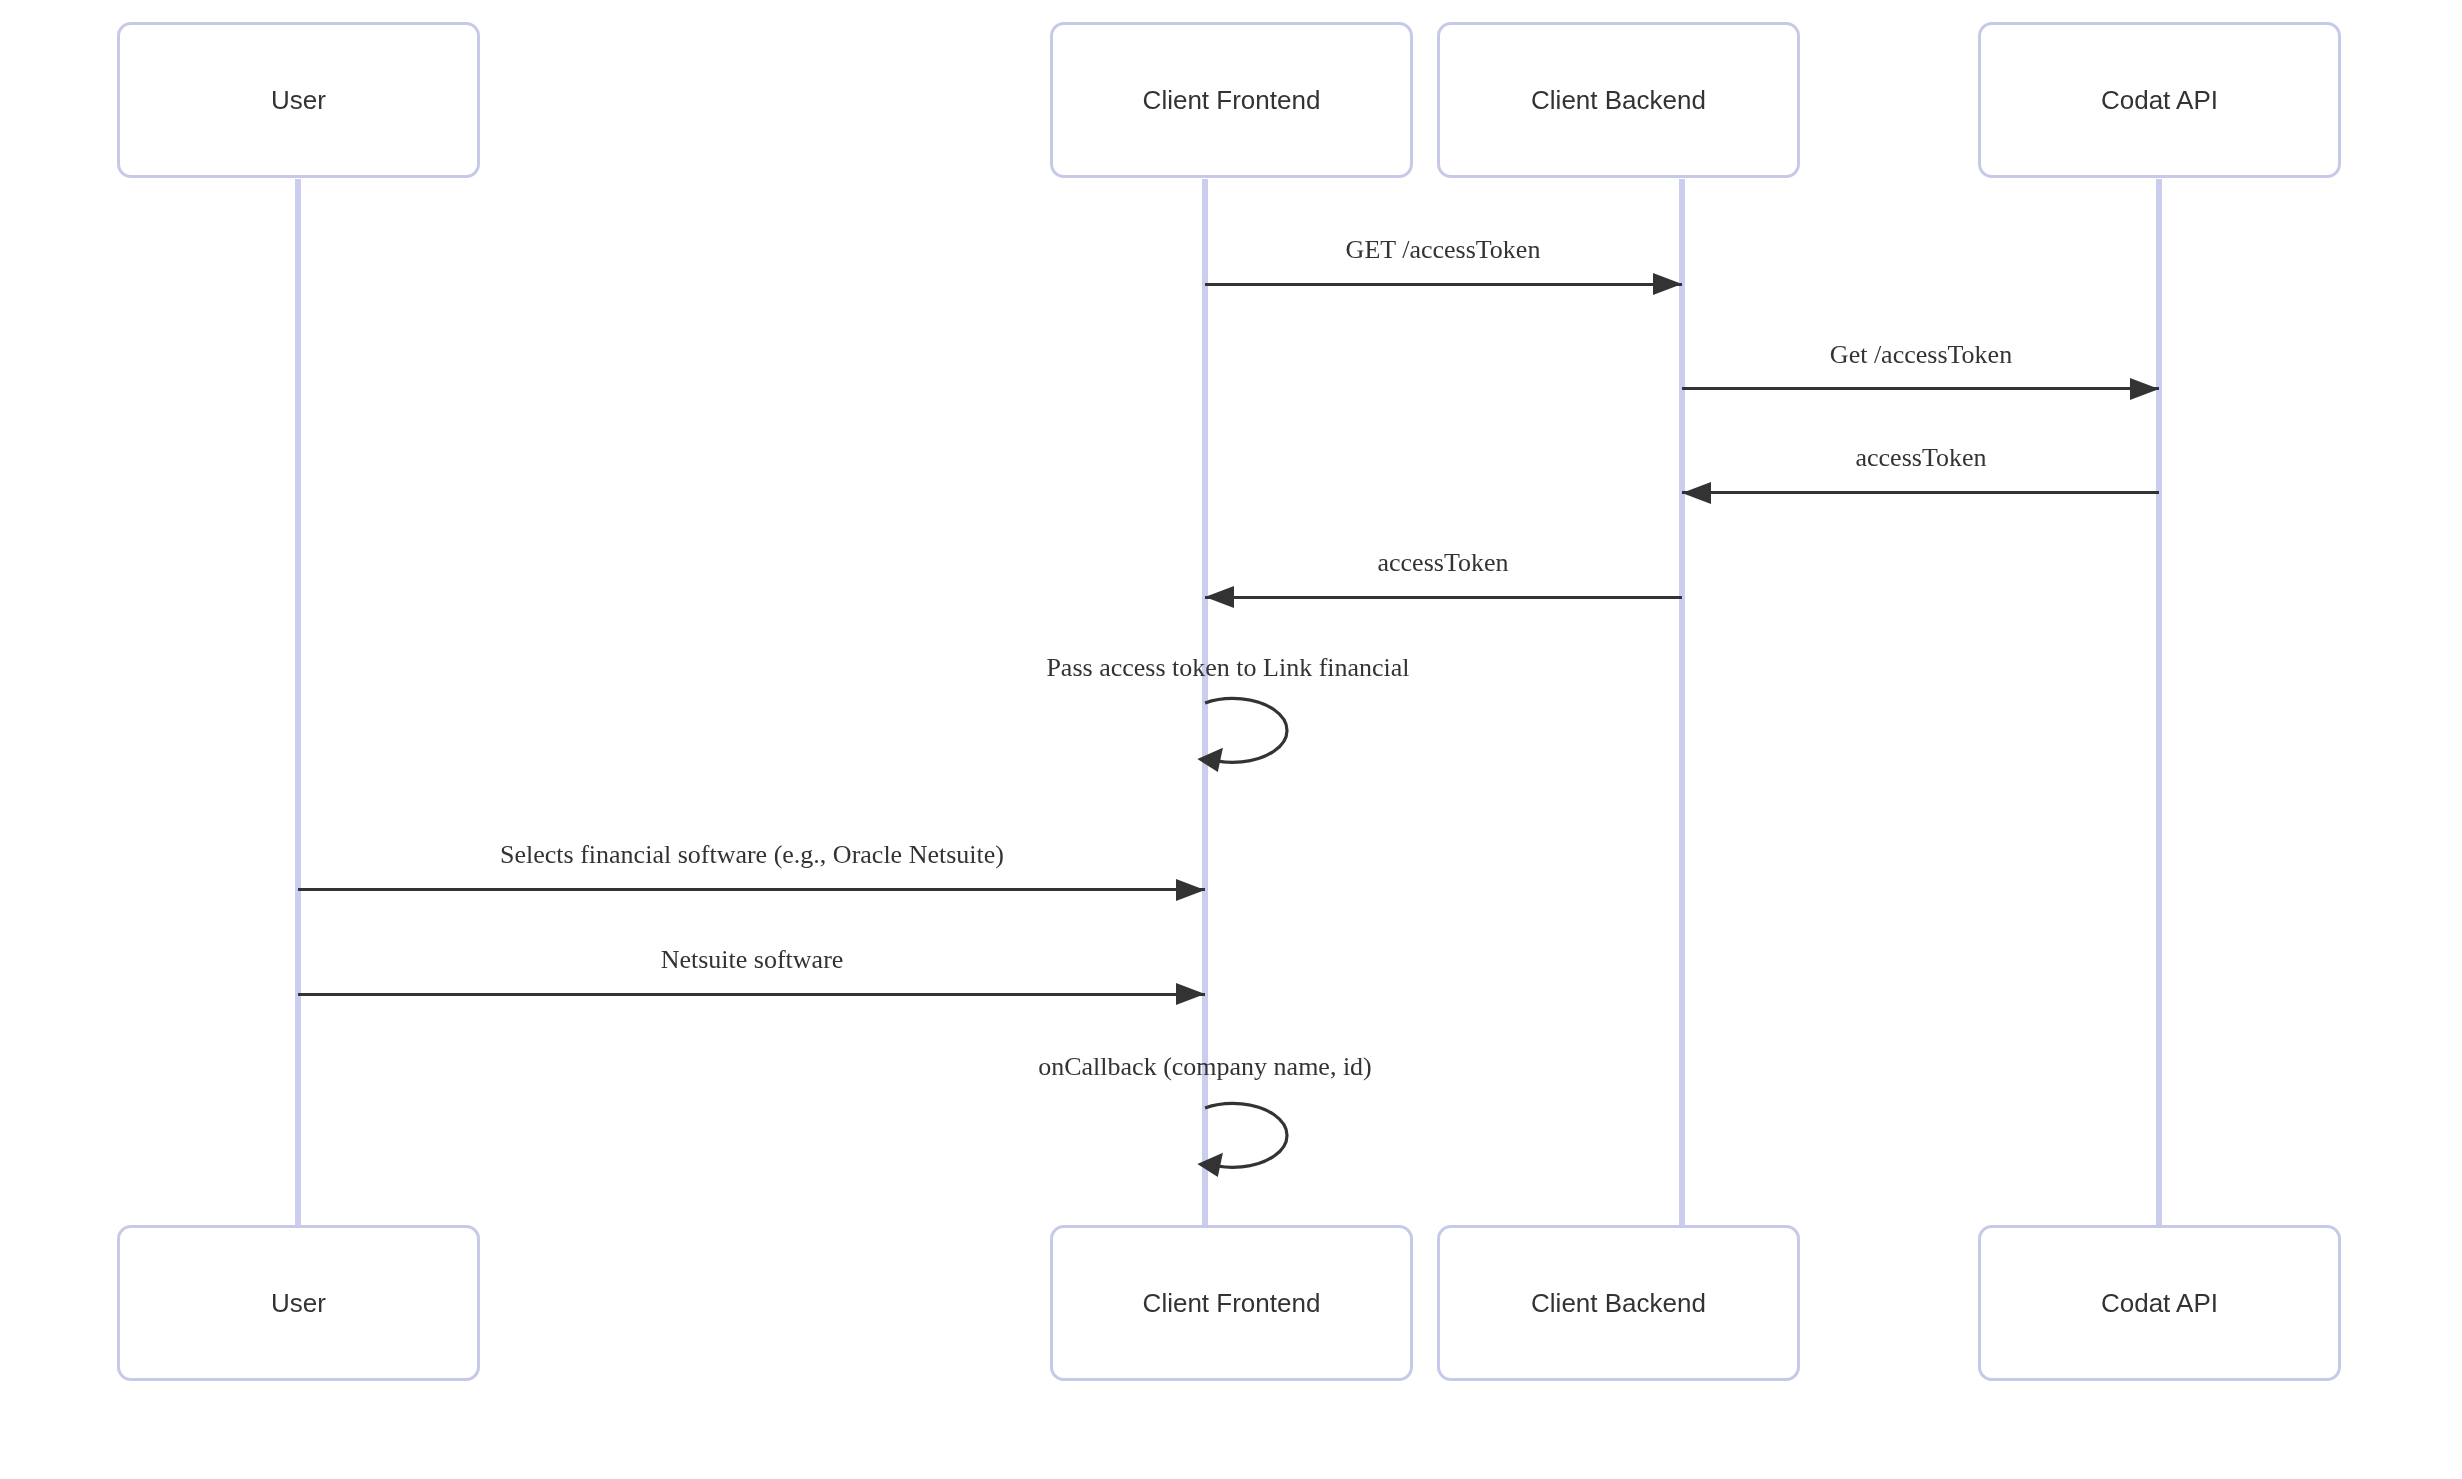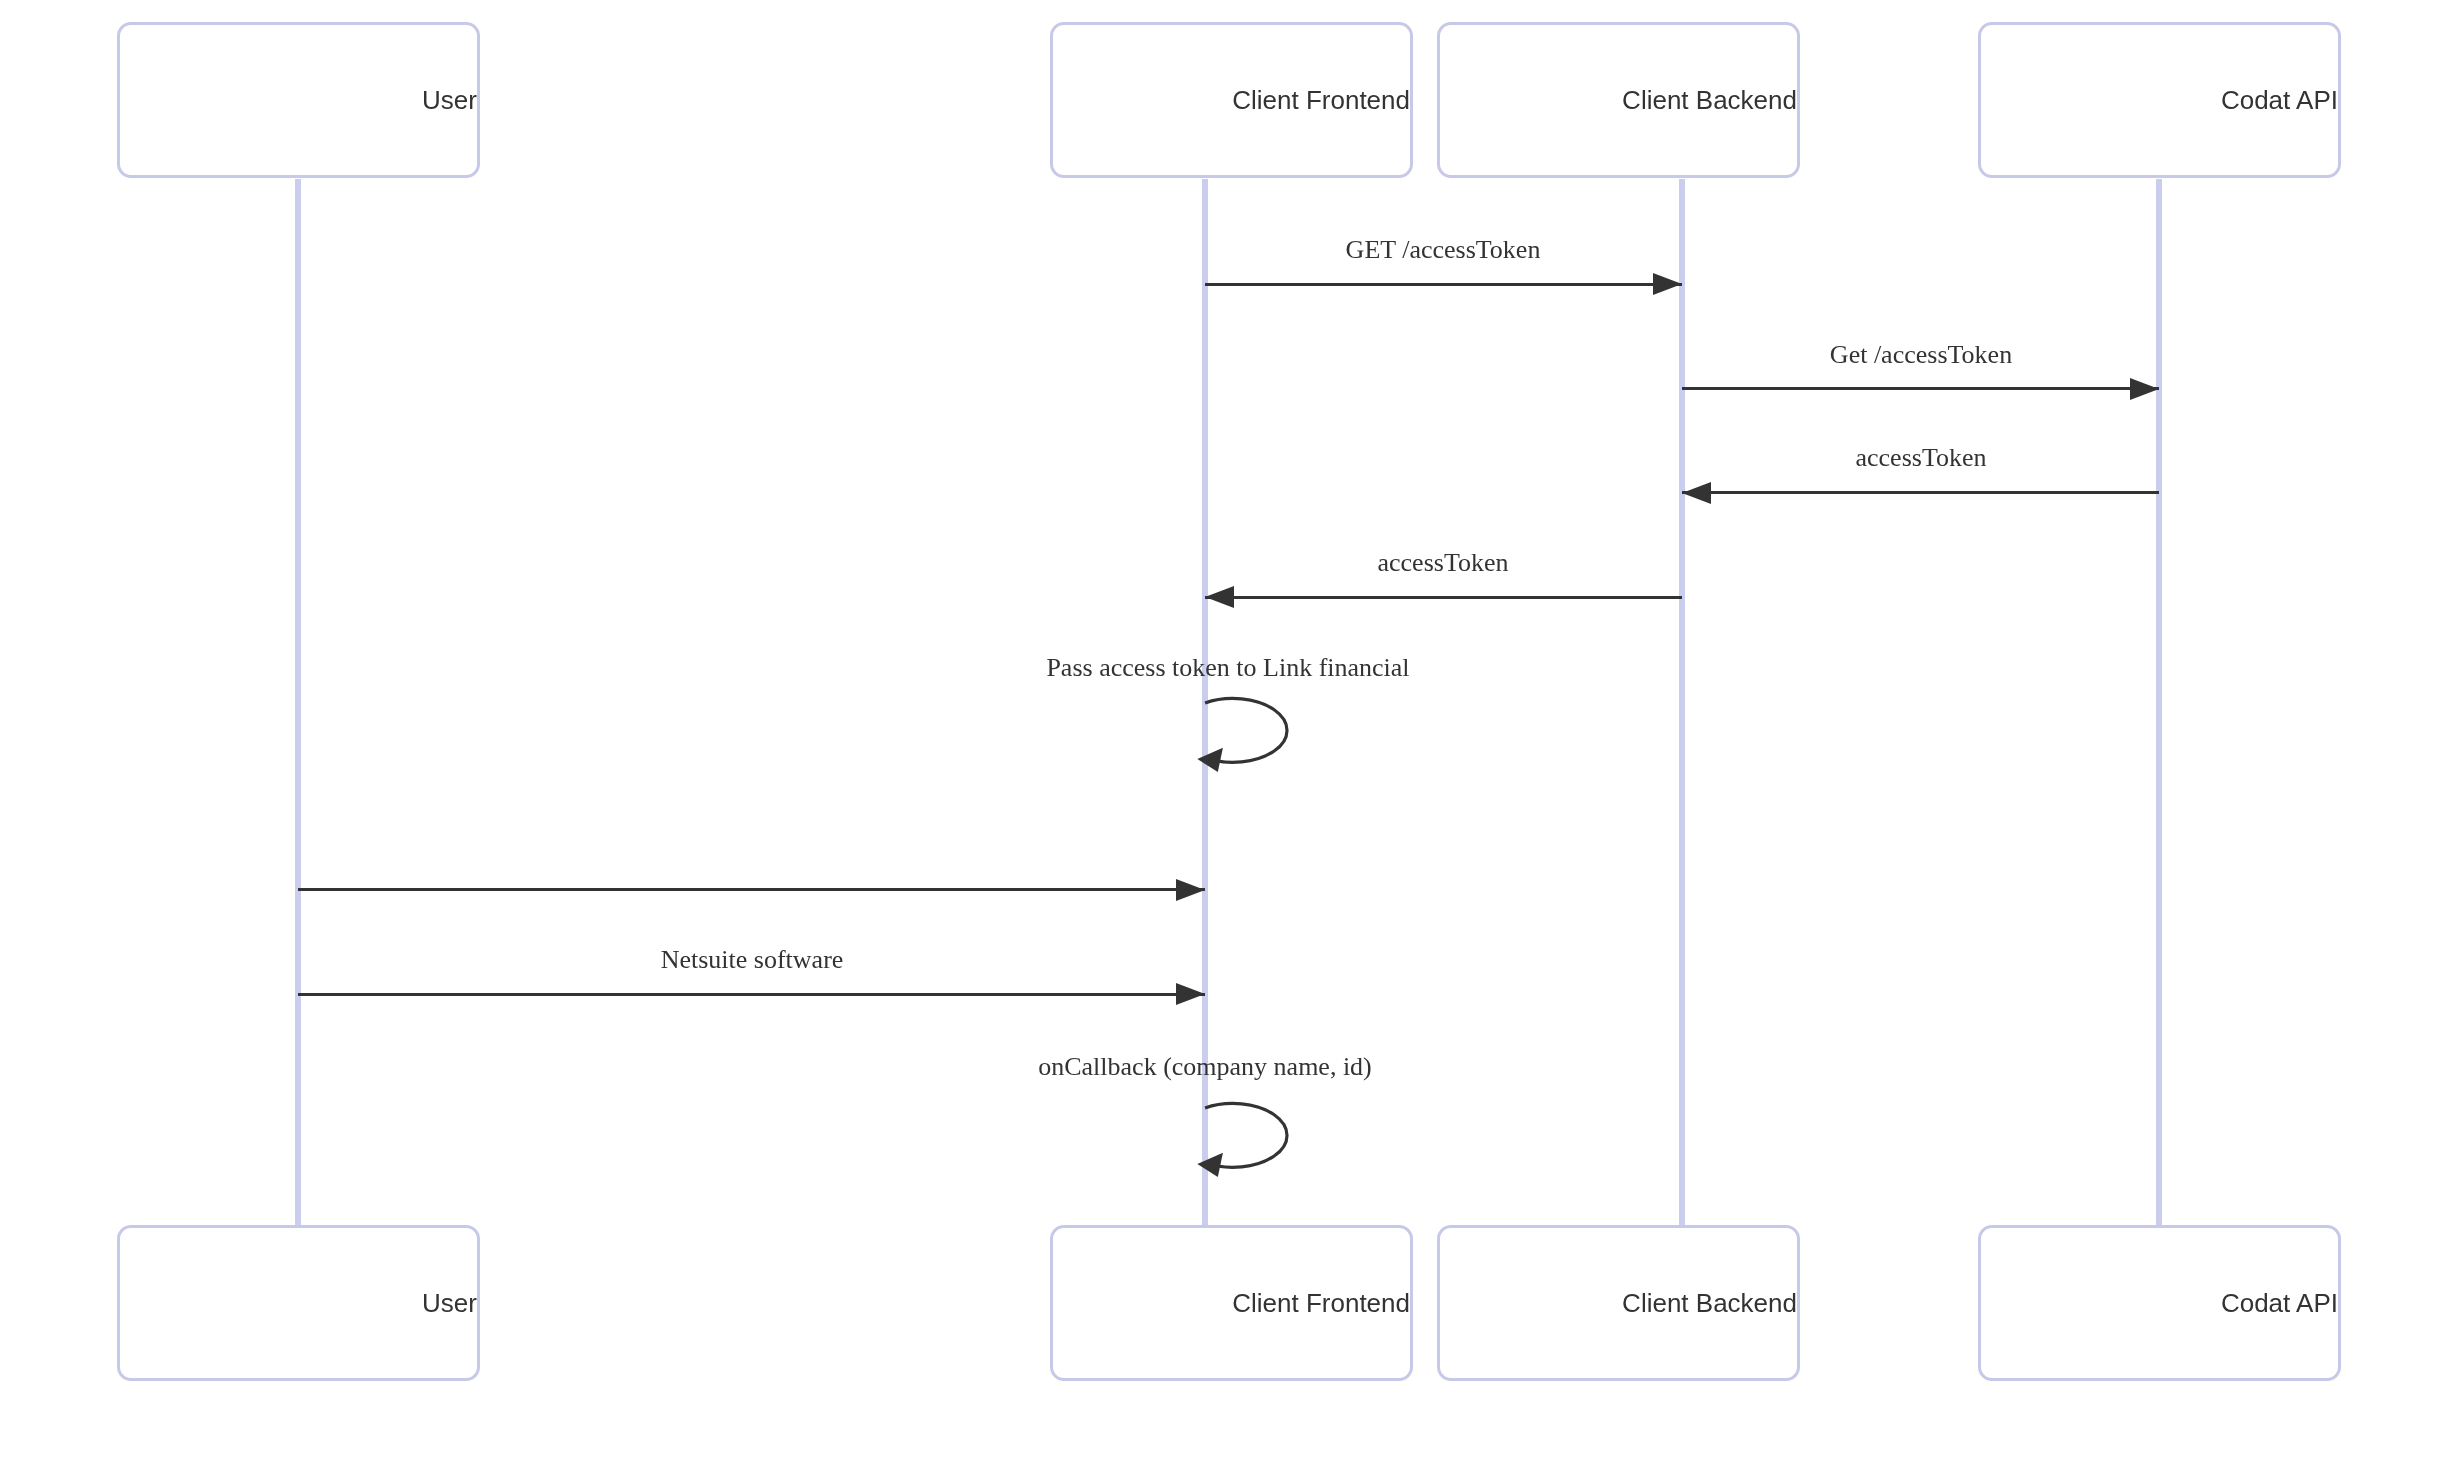--- a/index.html
+++ b/index.html
@@ -13,21 +13,21 @@
   }
   .lifeline{
     position:absolute;top:179px;height:1046px;width:5.8px;
     background:var(--lifeline,#cbcdee);
   }
   .actor{
     position:absolute;width:363px;height:156px;box-sizing:border-box;
     background:var(--actor-fill,#ffffff);
     border:3.2px solid var(--actor-border,#c7c9e8);
     border-radius:14px;
-    display:flex;align-items:center;justify-content:flex-end;
+    display:flex;align-items:center;justify-content:center;
     font-size:26px;color:var(--text,#333333);
   }
   .row-top{top:22.4px}
   .row-bottom{top:1225px}
   .ax-user{left:117px}
   .ax-cf{left:1050px}
   .ax-cb{left:1437px}
   .ax-codat{left:1978px}
   .msg-label{
     position:absolute;transform:translateX(-50%);
@@ -97,20 +97,21 @@
   <div class="msg-label" style="left:1443px;top:547px">accessToken</div>
   <div class="msg-line" style="left:1205px;top:596px;width:477px"></div>
   <div class="arr arr-l" style="left:1205px;top:586px"></div>
 
   <div class="msg-label" style="left:1228px;top:652px">Pass access token to Link financial</div>
   <svg class="loop-svg" style="left:1197px;top:694px" viewBox="0 0 240 130">
     <path d="M 12 14 A 85 50 0 1 1 12 100"></path>
     <polygon points="40,84 0,102 32,122"></polygon>
   </svg>
 
+  <div class="msg-label" style="left:752px;top:839px">Selects financial software (e.g., Oracle Netsuite)</div>
   <div class="msg-line" style="left:298px;top:888px;width:907px"></div>
   <div class="arr arr-r" style="left:1176px;top:879px"></div>
 
   <div class="msg-label" style="left:752px;top:944px">Netsuite software</div>
   <div class="msg-line" style="left:298px;top:993px;width:907px"></div>
   <div class="arr arr-r" style="left:1176px;top:983px"></div>
 
   <div class="msg-label" style="left:1205px;top:1051px">onCallback (company name, id)</div>
   <svg class="loop-svg" style="left:1197px;top:1099px" viewBox="0 0 240 130">
     <path d="M 12 14 A 85 50 0 1 1 12 100"></path>

